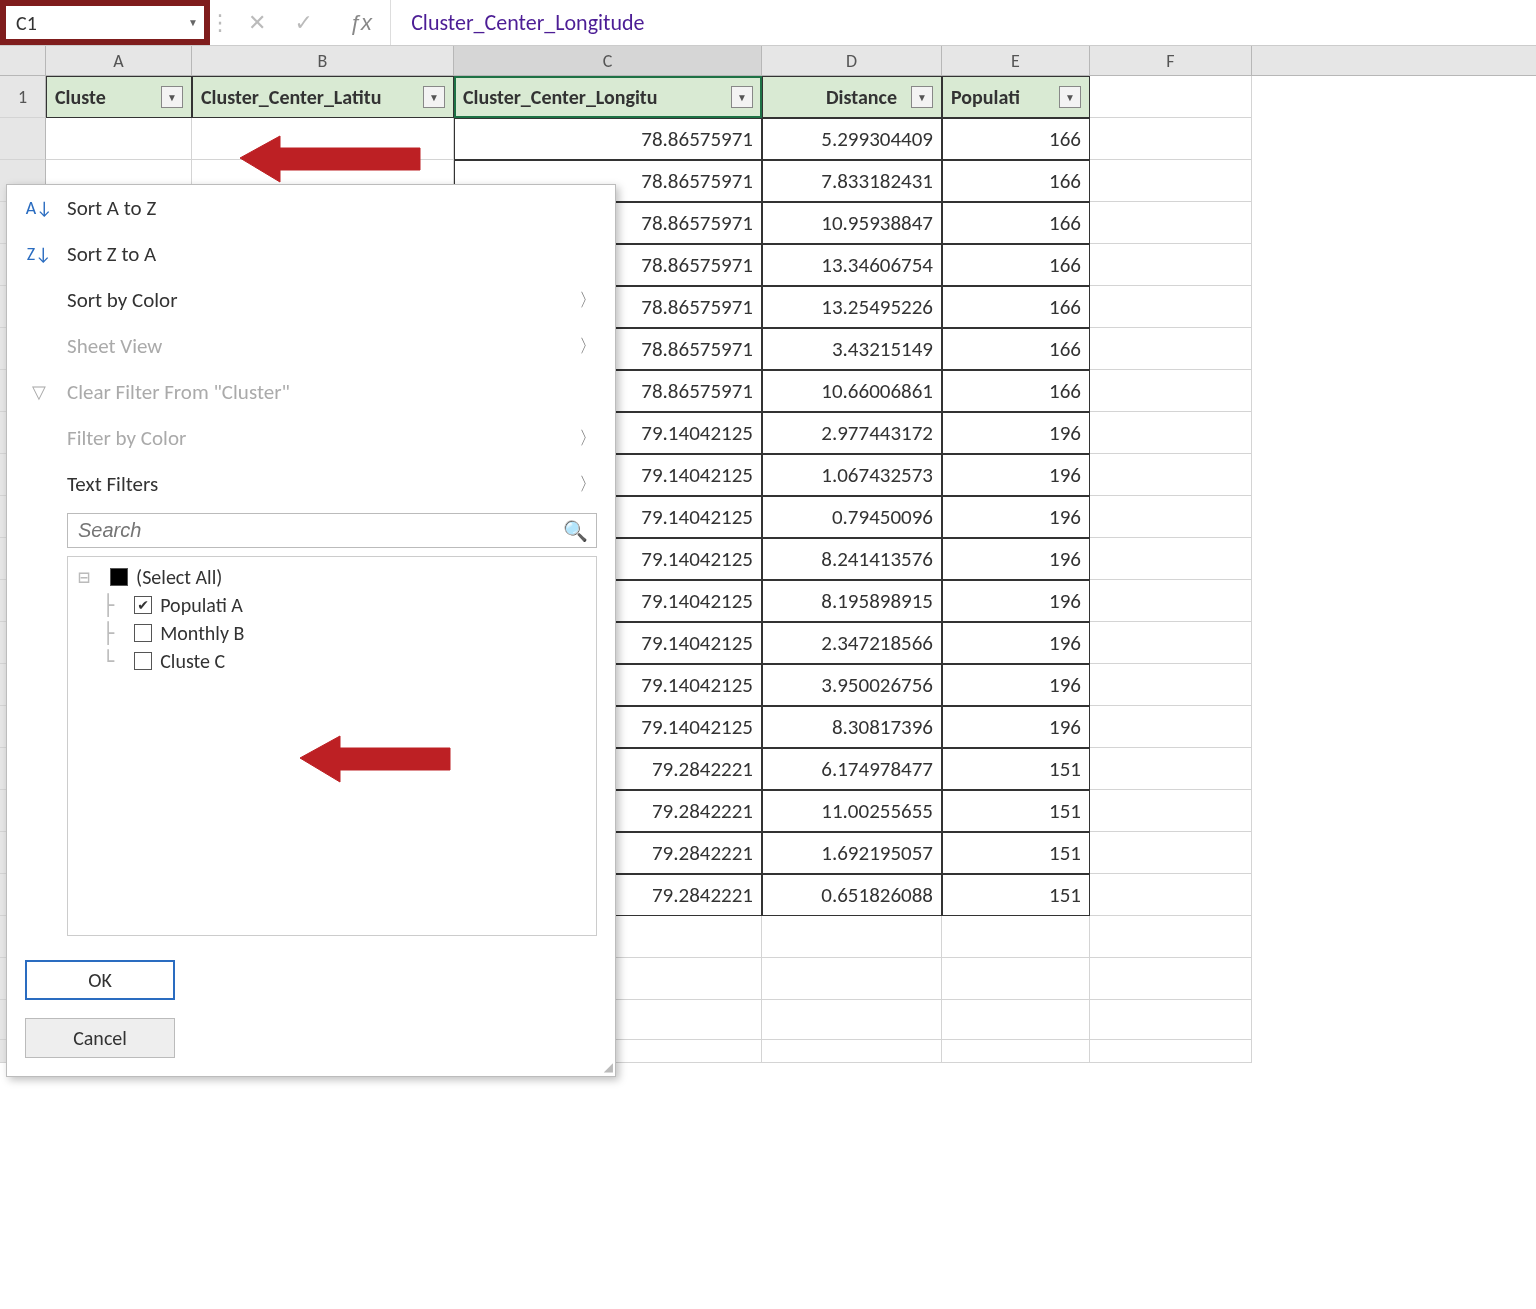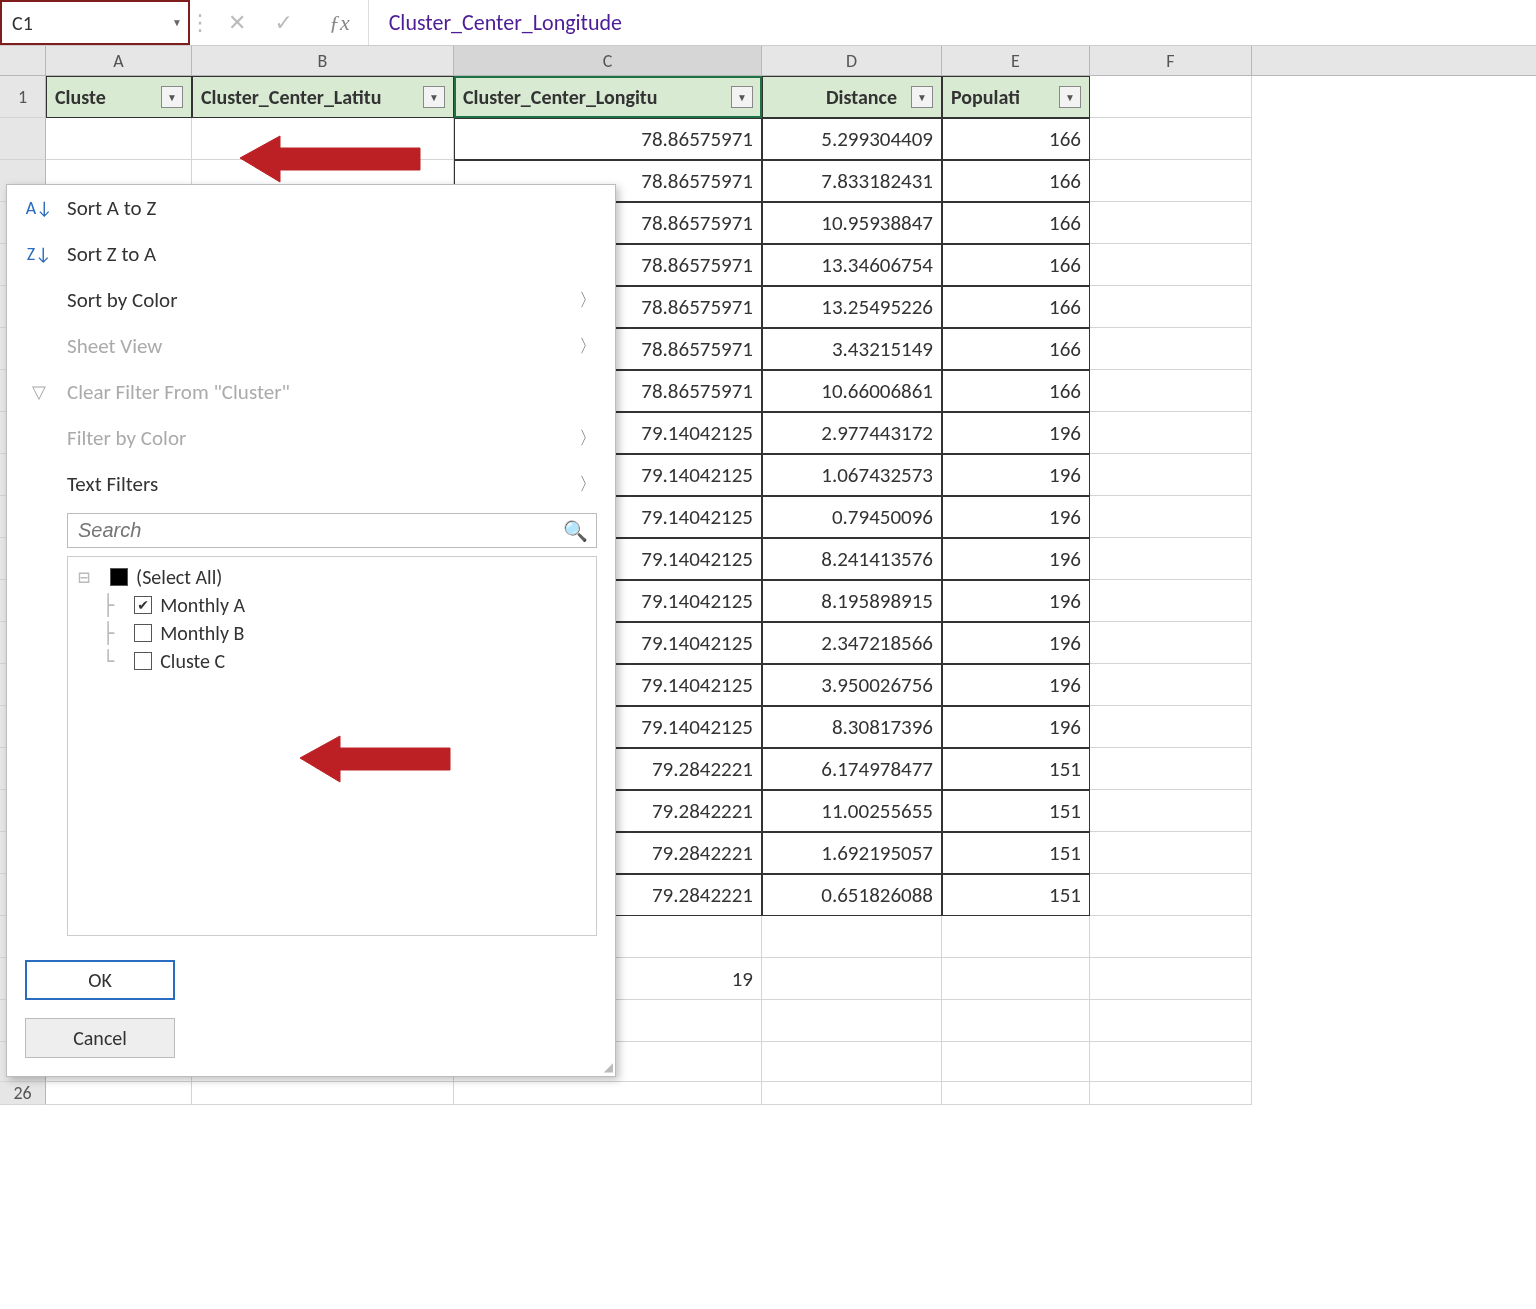--- a/index.html
+++ b/index.html
@@ -16,46 +16,46 @@
   }
   
   .formula-bar {
     display: flex;
     align-items: stretch;
     height: 46px;
     border-bottom: 1px solid #ccc;
     background: #fff;
   }
   .namebox {
-    width: 190px;
+    width: 210px;
     display: flex;
     align-items: center;
     padding-left: 10px;
-    border: 2px solid #7f1d1d;
+    border: 6px solid #7f1d1d;
     font-size: 20px;
     position: relative;
   }
   .namebox .dd {
     margin-left: auto;
     margin-right: 6px;
     color: #666;
     font-size: 10px;
   }
   .fb-vdots{width:20px;display:flex;align-items:center;justify-content:center;color:#bbb;font-size:22px;}
   .fb-btns {
     display: flex;
     align-items: center;
     gap: 28px;
     padding: 0 18px;
     color: #bbb;
   }
   .fb-btns span { font-size: 22px; }
   .fx {
     font-style: italic;
-    font-family: Liberation Serif, serif;
+    font-family: Liberation Sans, sans-serif;
     color: #888;
     font-size: 22px;
     padding: 0 18px;
     border-right: 1px solid #ddd;
     display:flex;align-items:center;
   }
   .fb-value {
     flex: 1;
     display: flex;
     align-items: center;
@@ -417,29 +417,20 @@
       <div class="cell"></div>
       <div class="cell"></div>
       <div class="cell"></div>
       <div class="cell"></div>
       <div class="cell"></div>
   </div>
   <div class="row">
     <div class="rh"></div>
     <div class="cell"></div>
       <div class="cell"></div>
-    <div class="cell" style="justify-content:flex-end;font-size:21px">19</div>
-    <div class="cell"></div>
-      <div class="cell"></div>
-      <div class="cell"></div>
-  </div>
-  <div class="row">
-    <div class="rh"></div>
-    <div class="cell"></div>
-      <div class="cell"></div>
       <div class="cell"></div>
       <div class="cell"></div>
       <div class="cell"></div>
       <div class="cell"></div>
   </div>
   <div class="row rownum25">
     <div class="rh">25</div>
     <div class="cell"></div>
       <div class="cell"></div>
       <div class="cell"></div>
@@ -497,21 +488,21 @@
   </div>
   <div class="fm-list">
     <div class="fm-li">
       <span class="tree">⊟ </span>
       <span class="fm-chk filled"></span>
       <span>(Select All)</span>
     </div>
     <div class="fm-li">
       <span class="tree">  ├ </span>
       <span class="fm-chk">✔</span>
-      <span>Monthly A</span>
+      <span>Populati A</span>
     </div>
     <div class="fm-li">
       <span class="tree">  ├ </span>
       <span class="fm-chk"></span>
       <span>Monthly B</span>
     </div>
     <div class="fm-li">
       <span class="tree">  └ </span>
       <span class="fm-chk"></span>
       <span>Cluste C</span>

